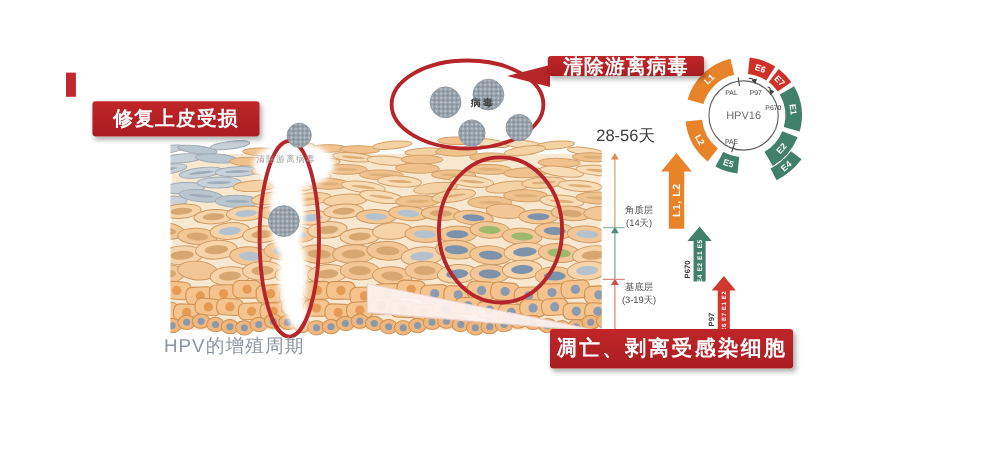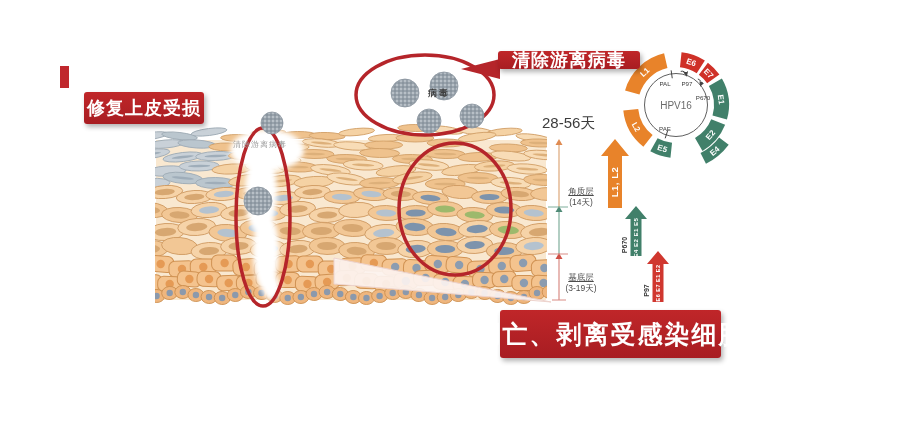--- a/index.html
+++ b/index.html
@@ -3,30 +3,30 @@
 <meta charset="utf-8">
 <style>
   html,body{margin:0;padding:0;background:#fff;}
   .stage{position:relative;width:900px;height:425px;background:#fff;overflow:hidden;
          font-family:"Liberation Sans","DejaVu Sans",sans-serif;}
   .stage svg{position:absolute;left:0;top:0;}
   .abs{position:absolute;}
   .callout-box{position:absolute;display:flex;align-items:center;justify-content:center;
     background:linear-gradient(180deg,#c02629,#a81d22);color:#fff;font-weight:bold;
     border-radius:3px;box-shadow:2px 3px 5px rgba(0,0,0,.30);letter-spacing:1px;white-space:nowrap;}
-  .box-repair{left:84px;top:92px;width:120px;height:32px;font-size:18px;}
+  .box-repair{left:84px;top:92px;width:152px;height:32px;font-size:18px;}
   .box-clear{left:498px;top:51px;width:142px;height:18px;font-size:18px;}
-  .box-apoptosis{left:500px;top:299px;width:221px;height:48px;font-size:25px;letter-spacing:2px;margin-top:11px;}
+  .box-apoptosis{left:500px;top:299px;width:221px;height:36px;font-size:19px;letter-spacing:2px;}
   .lbl-virus{left:428px;top:87px;font-size:9px;color:#3f3f3f;font-weight:bold;letter-spacing:2px;}
   .lbl-micro{left:233px;top:139px;font-size:8px;color:#9a9a9a;letter-spacing:1px;}
   .lbl-duration{left:542px;top:114px;font-size:15px;font-weight:normal;color:#3c3c3c;}
   .lbl-cycle{left:149px;top:303px;font-size:17px;color:#8c95a3;letter-spacing:1px;}
   .layer-label{position:absolute;left:556px;width:50px;text-align:center;font-size:8.5px;
     color:#4c4c4c;line-height:1.3;}
-  .layer-name{white-space:pre-line;text-decoration:underline;}
+  .layer-name{white-space:pre-line;}
   .deco{left:60px;top:66px;width:9px;height:22px;background:#c0282d;}
 </style>
 </head>
 <body>
 
 <div class="stage">
 
   <svg id="scene" width="900" height="425" viewBox="0 0 900 425">
     <defs>
       <clipPath id="tclip">
@@ -470,23 +470,24 @@
 
   <div class="abs deco"></div>
 
   <div class="callout-box box-repair">修复上皮受损</div>
   <div class="callout-box box-clear">清除游离病毒</div>
   <div class="callout-box box-apoptosis">凋亡、剥离受感染细胞</div>
 
   <div class="abs lbl-virus">病毒</div>
   <div class="abs lbl-micro">清除游离病毒</div>
   <div class="abs lbl-duration">28-56天</div>
+  <div class="abs lbl-cycle">HPV的增殖周期</div>
 
   <div class="layer-label" style="top:186px">
     <div class="layer-name">角质层</div>
     <div>(14天)</div>
   </div>
-  <div class="layer-label" style="top:272px">
+  <div class="layer-label" style="top:256px">
     <div class="layer-name">基底层</div>
     <div>(3-19天)</div>
   </div>
 
 </div>
 
 </body></html>

